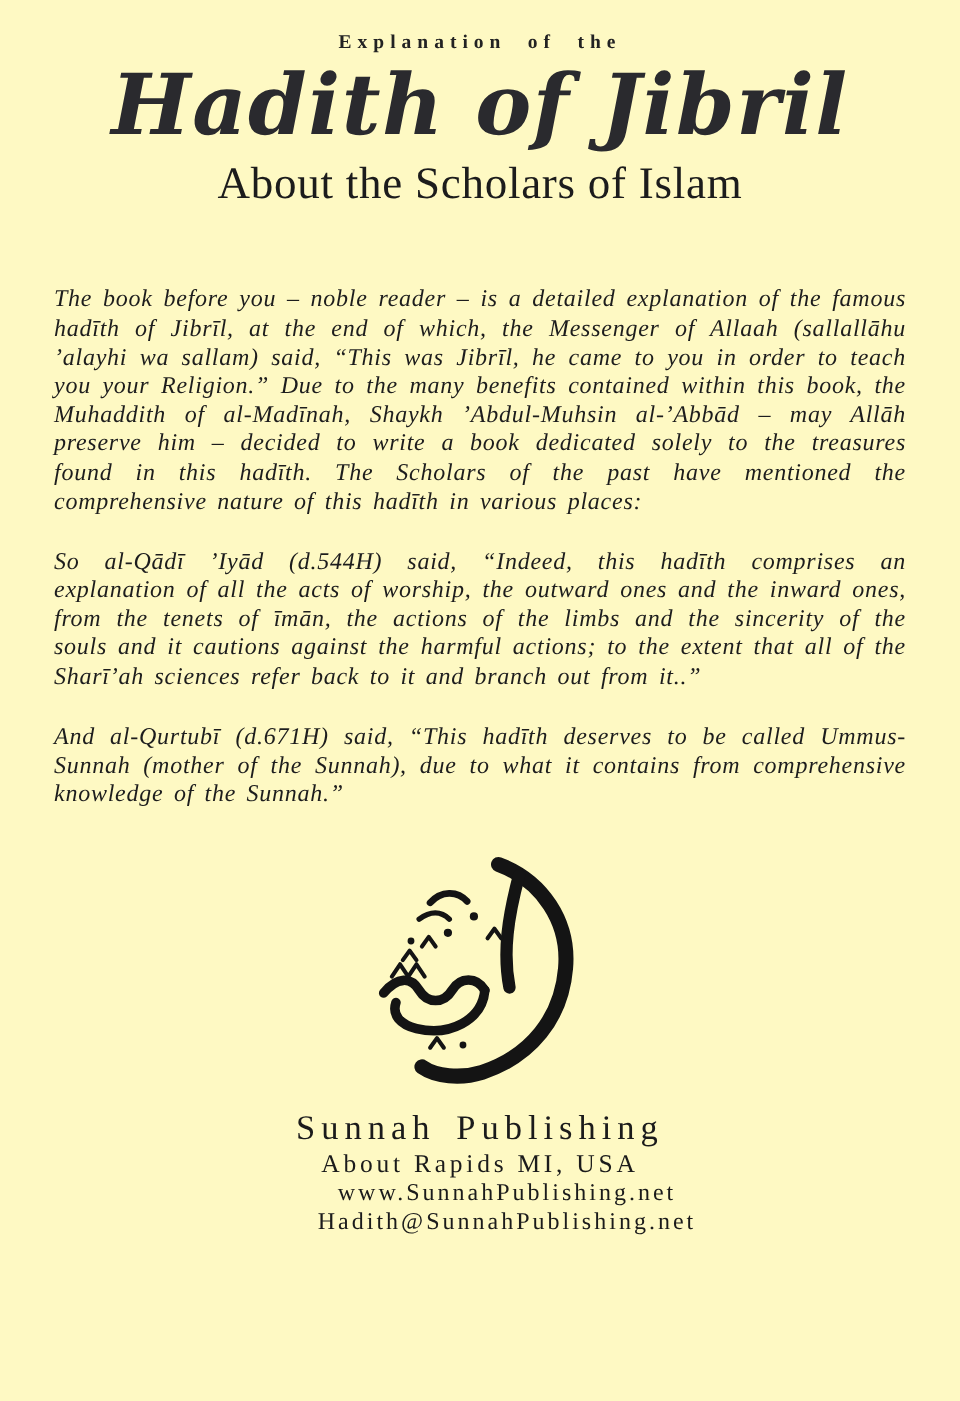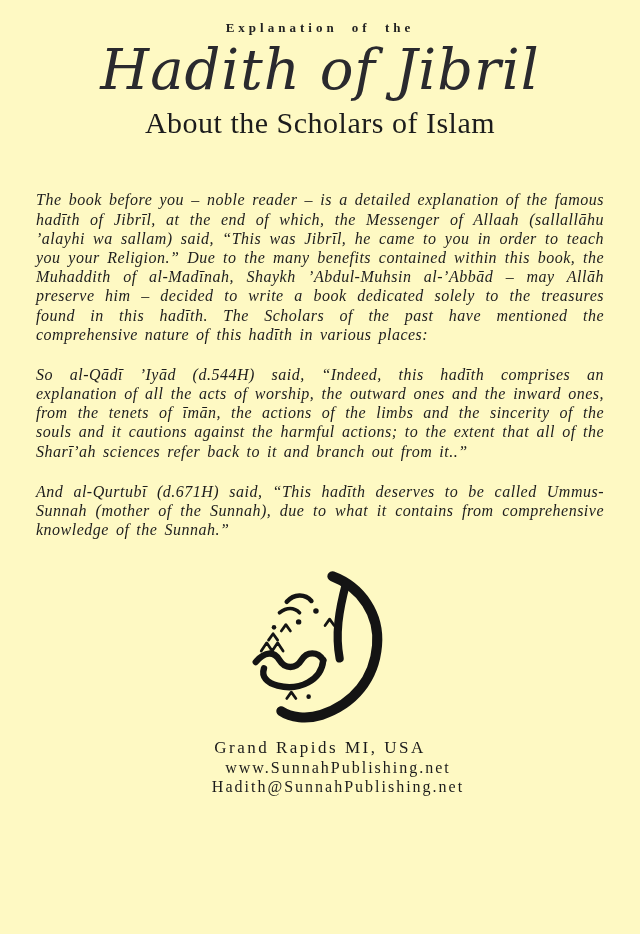--- a/index.html
+++ b/index.html
@@ -18,21 +18,21 @@
   .kicker {
     font-size: 13px;
     font-weight: bold;
     letter-spacing: 4px;
     word-spacing: 7px;
     color: #222;
   }
   .script-title {
     font-family: "DejaVu Serif", serif;
     font-style: italic;
-    font-weight: normal;
+    font-weight: bold;
     font-size: 56px;
     line-height: 1.15;
     letter-spacing: 1px;
     margin-top: 2px;
     color: #2a2a2e;
   }
   .subtitle {
     font-size: 30px;
     letter-spacing: 0.5px;
     margin-top: 4px;
@@ -114,18 +114,19 @@
       <circle cx="44" cy="64" r="2.5" fill="#141414" stroke="none"></circle>
       <path d="M 52 68 l 5 -7 l 5 7" stroke-width="3"></path>
       <path d="M 38 78 l 5 -7 l 5 7" stroke-width="3"></path>
       <path d="M 100 62 l 5 -7 l 5 7" stroke-width="3"></path>
       <path d="M 58 142 l 5 -7 l 5 7" stroke-width="3"></path>
       <circle cx="82" cy="140" r="2.5" fill="#141414" stroke="none"></circle>
     </svg>
   </div>
 
   <div class="footer">
-    <div class="location">Grand Rapids MI, USA</div>
+    <div class="publisher">Sunnah Publishing</div>
+    <div class="location">About Rapids MI, USA</div>
     <div class="website">www.SunnahPublishing.net</div>
     <div class="email">Hadith@SunnahPublishing.net</div>
   </div>
 
 </div>
 
 </body></html>

